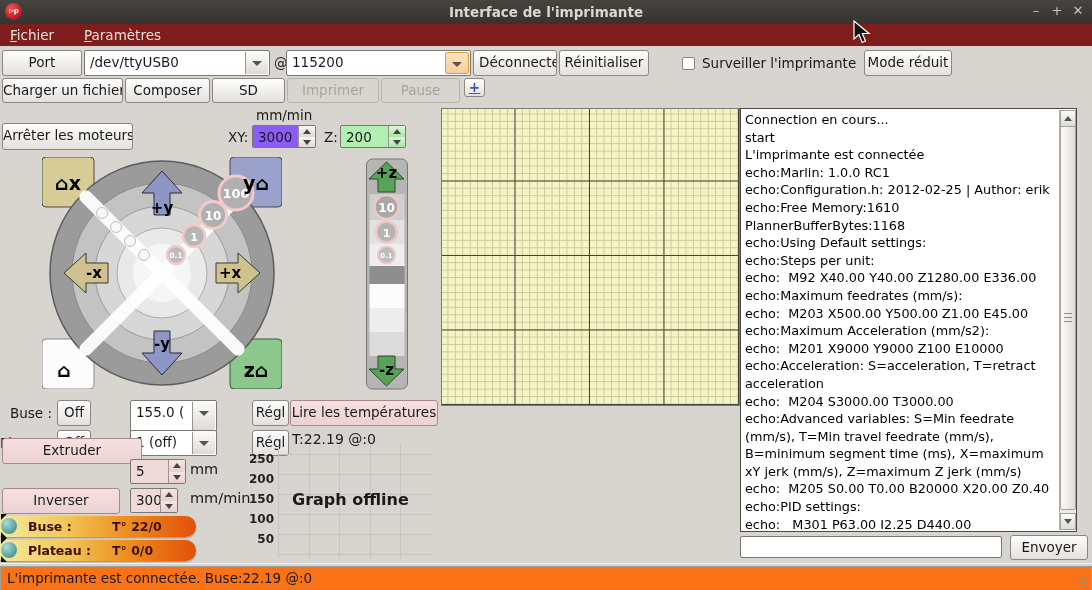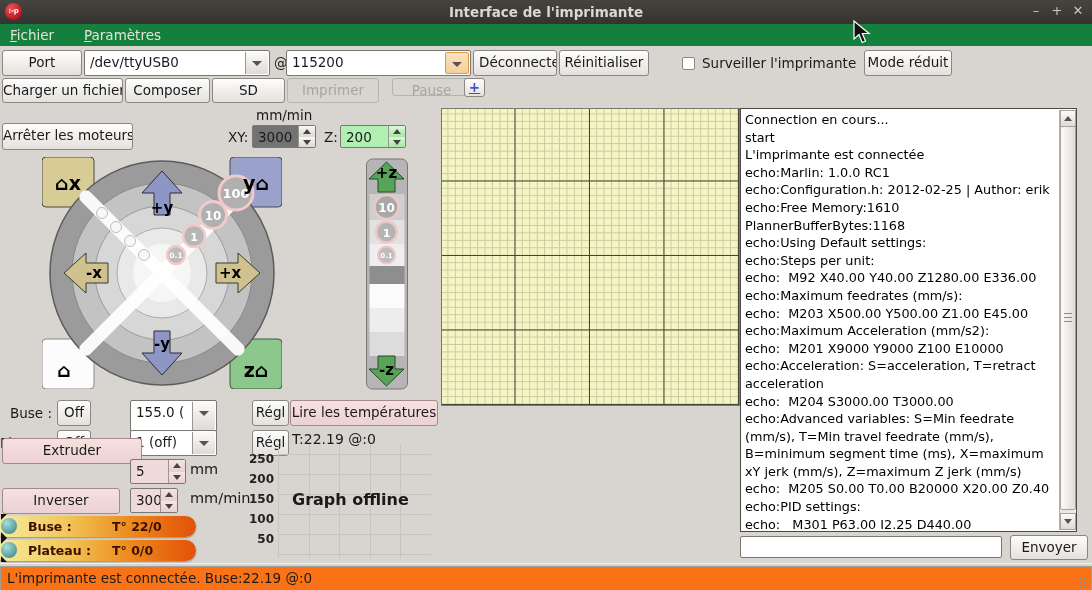--- a/index.html
+++ b/index.html
@@ -5,34 +5,34 @@
   html,body{margin:0;padding:0;}
   body{font-family:"DejaVu Sans",sans-serif;}
   #win{position:relative;width:1092px;height:590px;background:#d8d4cf;overflow:hidden;font-size:13.5px;color:#1a1a1a;}
   .abs{position:absolute;box-sizing:border-box;}
 
   
   .titlebar{left:0;top:0;width:1092px;height:24px;background:linear-gradient(#46443f,#35332f);color:#dcd8d0;}
   .title{position:absolute;left:0;right:0;top:4px;text-align:center;font-weight:bold;font-size:13.5px;}
   .winbtn{position:absolute;top:3px;width:20px;height:18px;text-align:center;color:#c9c5bd;font-size:13px;cursor:default;}
   .applogo{position:absolute;left:5px;top:3px;width:17px;height:17px;border-radius:50%;background:radial-gradient(circle at 35% 30%,#f05050,#a80010);color:#fff;font-size:7px;font-weight:bold;text-align:center;line-height:17px;}
-  .menubar{left:0;top:24px;width:1092px;height:22px;background:#15803d;color:#e6e2da;}
+  .menubar{left:0;top:24px;width:1092px;height:22px;background:#7f1d1d;color:#e6e2da;}
   .menuitem{position:absolute;top:3px;font-size:13.5px;padding:0 4px;}
   .mn{text-decoration:underline;}
 
   
   .btn{background:linear-gradient(#fefefe,#e4e0dc);border:1px solid #8a8680;border-radius:3px;text-align:center;font-size:13.5px;color:#1a1a1a;overflow:hidden;white-space:nowrap;line-height:23px;}
   .btn.disabled{background:#d8d4cf;border-color:#b6b2ac;color:#a9a59e;}
   .btn.pink{background:linear-gradient(#f6e0e0,#ecd2d2);border-color:#a88888;}
   .combo{background:#fff;border:1px solid #7b7772;border-radius:2px;}
   .combo .val{position:absolute;left:5px;top:3px;white-space:nowrap;overflow:hidden;}
   .drop{position:absolute;right:1px;top:1px;bottom:1px;width:22px;background:linear-gradient(#fbfbfb,#dedad6);border-left:1px solid #9a968f;border-radius:0 2px 2px 0;}
   .drop.orange{background:linear-gradient(#fbe3c0,#f5cf9b);border:1px solid #e09a42;border-radius:2px;}
   .chev{position:absolute;left:6px;top:9px;width:0;height:0;border-left:5px solid transparent;border-right:5px solid transparent;border-top:5px solid #555;}
-  .spin{background:#737373;border:1px solid #7b7772;border-radius:2px;}
+  .spin{background:#8b5cf6;border:1px solid #7b7772;border-radius:2px;}
   .spin .val{position:absolute;left:5px;top:3px;}
   .spin .btns{position:absolute;right:0;top:0;bottom:0;width:16px;border-left:1px solid #9a968f;}
   .spin .up,.spin .dn{position:absolute;left:0;right:0;height:50%;background:linear-gradient(#f8f8f8,#ddd9d4);}
   .spin .up{top:0;border-bottom:1px solid #b0aca6;}
   .spin .dn{bottom:0;}
   .tri-up{position:absolute;left:4px;top:3px;width:0;height:0;border-left:4px solid transparent;border-right:4px solid transparent;border-bottom:5px solid #444;}
   .tri-dn{position:absolute;left:4px;top:3px;width:0;height:0;border-left:4px solid transparent;border-right:4px solid transparent;border-top:5px solid #444;}
   .spin.green{background:#b2efb2;}
   .spin.green .up,.spin.green .dn{background:linear-gradient(#d8f8d8,#a8e6a8);}
   .spin.pinkish{background:#efd9d9;}
@@ -118,21 +118,21 @@
   <div class="abs btn" style="left:473px;top:50px;width:84px;height:26px;text-align:left;padding-left:5px;">Déconnecter</div>
   <div class="abs btn" style="left:559px;top:50px;width:90px;height:26px;">Réinitialiser</div>
   <div class="abs checkbox" style="left:682px;top:57px;"></div>
   <div class="abs lbl" style="left:702px;top:55px;">Surveiller l'imprimante</div>
   <div class="abs btn" style="left:864px;top:50px;width:88px;height:26px;">Mode réduit</div>
 
   <div class="abs btn" style="left:2px;top:78px;width:121px;height:25px;">Charger un fichier</div>
   <div class="abs btn" style="left:125px;top:78px;width:85px;height:25px;">Composer</div>
   <div class="abs btn" style="left:212px;top:78px;width:73px;height:25px;">SD</div>
   <div class="abs btn disabled" style="left:287px;top:78px;width:92px;height:25px;">Imprimer</div>
-  <div class="abs btn disabled" style="left:392px;top:78px;width:79px;height:18px;">Pause</div>
+  <div class="abs btn disabled" style="left:381px;top:78px;width:79px;height:25px;">Pause</div>
   <div class="abs btn" style="left:464px;top:78px;width:21px;height:19px;line-height:16px;color:#4050c8;font-weight:bold;text-decoration:underline;">+</div>
 
   <div class="abs btn" style="left:2px;top:123px;width:131px;height:27px;">Arrêter les moteurs</div>
   <div class="abs lbl" style="left:256px;top:107px;">mm/min</div>
   <div class="abs lbl" style="left:228px;top:129px;">XY:</div>
   <div class="abs spin" style="left:252px;top:125px;width:64px;height:23px;">
     <span class="val">3000</span>
     <span class="btns">
         <span class="up">
           <span class="tri-up"></span>

